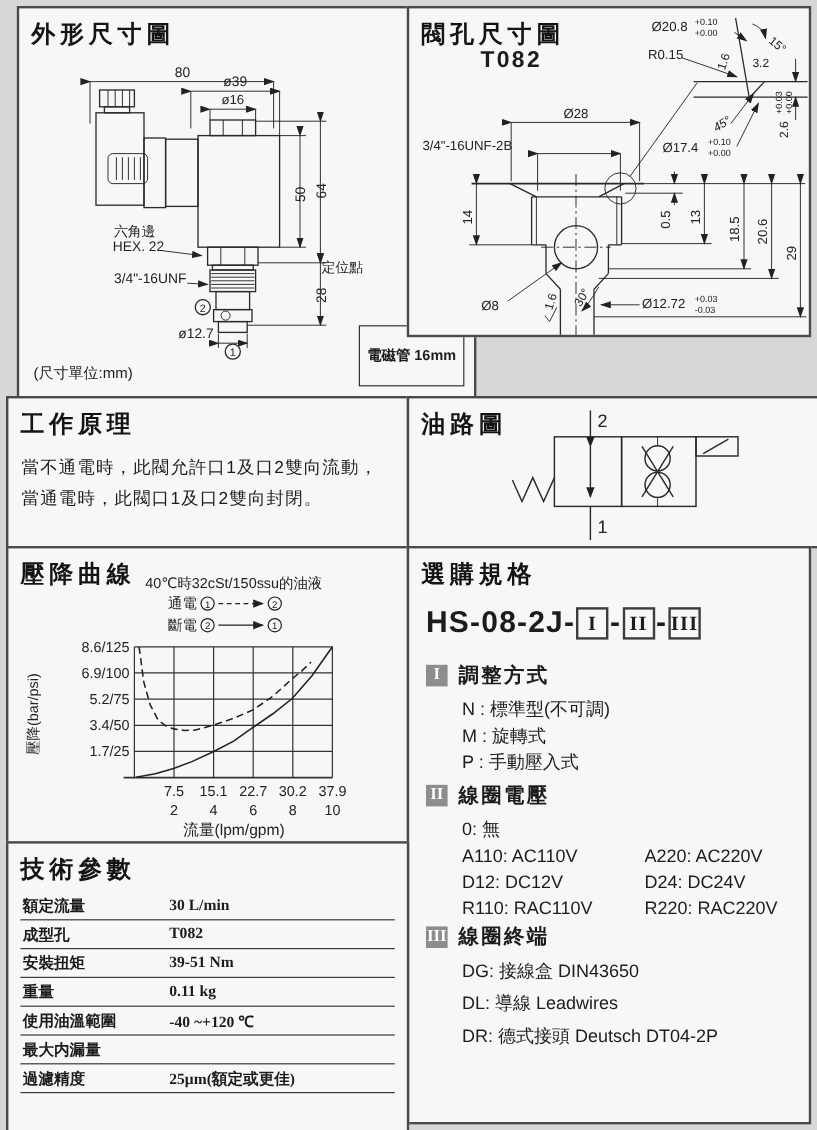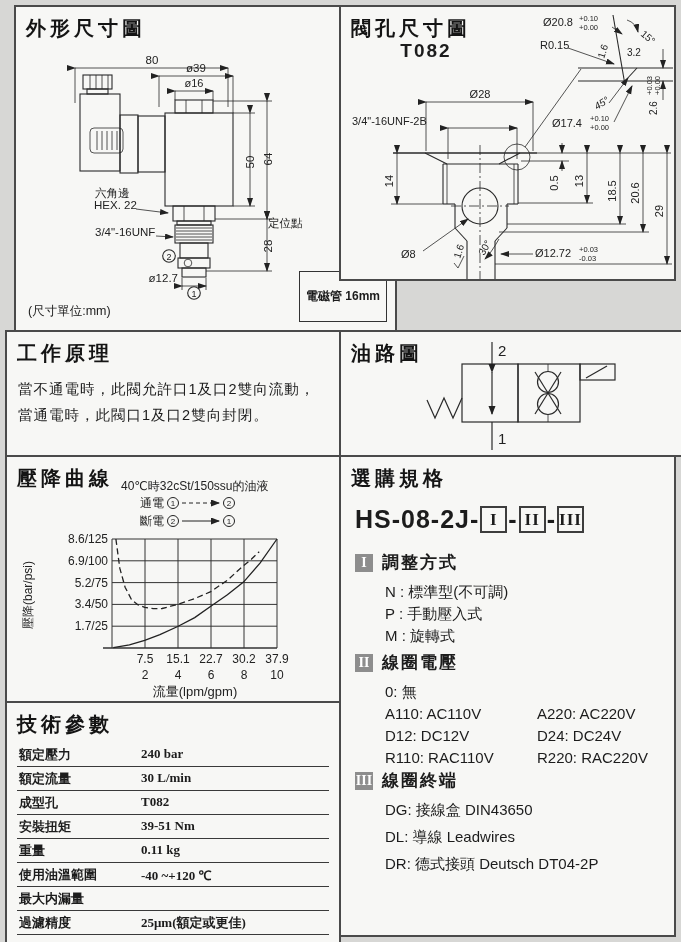--- a/index.html
+++ b/index.html
@@ -371,22 +371,22 @@
     <span class="model-box">III</span>
   </div>
 
   <div class="osec" style="top:94px;">
     <div class="osec-head">
       <span class="badge">I</span>
       <span>調整方式</span>
     </div>
     <div class="oitems">
       <div>N : 標準型(不可調)</div>
+      <div>M : 旋轉式</div>
       <div>P : 手動壓入式</div>
-      <div>M : 旋轉式</div>
     </div>
   </div>
 
   <div class="osec" style="top:194px;">
     <div class="osec-head">
       <span class="badge">II</span>
       <span>線圈電壓</span>
     </div>
     <div class="oitems">
       <div class="vrow">
@@ -418,24 +418,20 @@
       <div>DL:  導線 Leadwires</div>
       <div>DR:  德式接頭 Deutsch DT04-2P</div>
     </div>
   </div>
 </div>
 
 <div class="panel" style="left:5px;top:701px;width:336px;height:264px;font-family:Liberation Serif, serif;">
   <div class="ptitle">技術參數</div>
   <div class="spec-table">
     <div class="spec-row">
-        <span class="lab">額定壓力</span>
-        <span class="val">240 bar</span>
-      </div>
-    <div class="spec-row">
         <span class="lab">額定流量</span>
         <span class="val">30 L/min</span>
       </div>
     <div class="spec-row">
         <span class="lab">成型孔</span>
         <span class="val">T082</span>
       </div>
     <div class="spec-row">
         <span class="lab">安裝扭矩</span>
         <span class="val">39-51 Nm</span>

